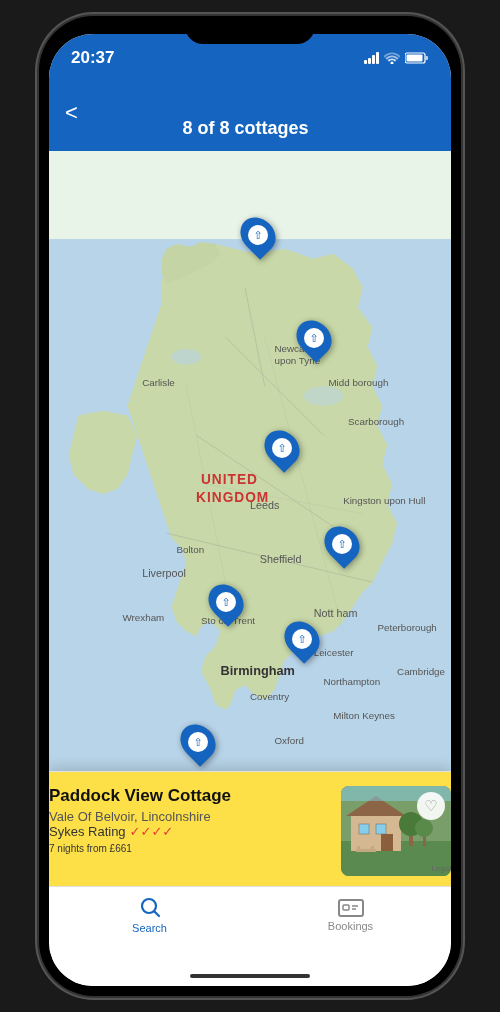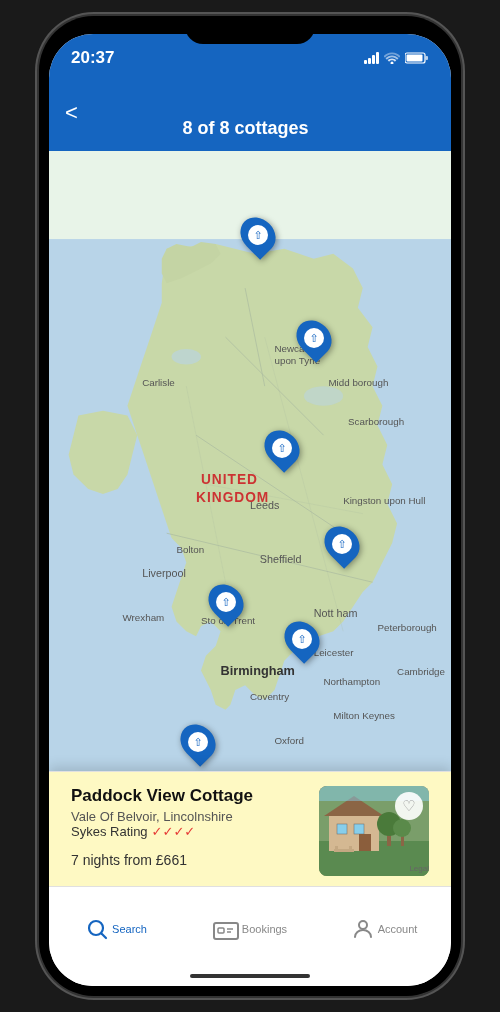--- a/index.html
+++ b/index.html
@@ -142,22 +142,22 @@
       justify-content: center;
       font-size: 11px;
       color: #1565c0;
     }
     
     .cottage-card {
       position: absolute;
       bottom: 0;
       left: 0;
       right: 0;
-      background: #fef9c3;
-      padding: 14px 22px 10px;
+      background: #fde047;
+      padding: 14px 0 10px;
       display: flex;
       align-items: flex-start;
       gap: 12px;
       border-top: 1px solid #e0e0e0;
       box-shadow: 0 -4px 12px rgba(0,0,0,0.15);
       z-index: 5;
     }
     .cottage-info {
       flex: 1;
     }
@@ -168,31 +168,31 @@
       margin-bottom: 3px;
     }
     .cottage-location {
       font-size: 13px;
       color: #555;
       margin-bottom: 0;
     }
     .cottage-rating {
       font-size: 13px;
       color: #333;
-      margin-bottom: 13px;
+      margin-bottom: 4px;
       display: flex;
       align-items: center;
       gap: 4px;
     }
     .rating-ticks {
       color: #e53935;
       font-size: 13px;
     }
     .cottage-price {
-      font-size: 14px;
+      font-size: 10px;
       color: #333;
       font-weight: 500;
     }
     .cottage-image {
       width: 110px;
       height: 90px;
       border-radius: 8px;
       background: #c8a882;
       position: relative;
       overflow: hidden;
@@ -232,23 +232,23 @@
     .bottom-nav {
       background: white;
       display: flex;
       border-top: 1px solid #e0e0e0;
       padding: 8px 0 4px;
       height: 80px;
     }
     .nav-item {
       flex: 1;
       display: flex;
-      flex-direction: row;
-      align-items: center;
-      justify-content: center;
+      flex-direction: column;
+      align-items: center;
+      justify-content: flex-start;
       gap: 3px;
       cursor: pointer;
     }
     .nav-label {
       font-size: 11px;
       color: #888;
     }
     .nav-label.active {
       color: #1565c0;
     }
@@ -462,27 +462,20 @@
       <div class="nav-item">
         <svg width="26" height="22" viewBox="0 0 26 22" fill="none" stroke="#888" stroke-width="2">
           <rect x="1" y="5" width="24" height="16" rx="2" stroke="#888" stroke-width="2" fill="none"></rect>
           <rect x="5" y="10" width="6" height="5" rx="1" stroke="#888" stroke-width="1.5" fill="none"></rect>
           <line x1="14" y1="11" x2="20" y2="11" stroke="#888" stroke-width="1.5"></line>
           <line x1="14" y1="14" x2="18" y2="14" stroke="#888" stroke-width="1.5"></line>
         </svg>
         <span class="nav-label">Bookings</span>
       </div>
 
-      <div class="nav-item">
-        <svg width="24" height="24" viewBox="0 0 24 24" fill="none" stroke="#888" stroke-width="2">
-          <circle cx="12" cy="8" r="4" stroke="#888" stroke-width="2" fill="none"></circle>
-          <path d="M4 20c0-4 3.6-7 8-7s8 3 8 7" stroke="#888" stroke-width="2" fill="none" stroke-linecap="round"></path>
-        </svg>
-        <span class="nav-label">Account</span>
-      </div>
     </div>
 
     <div class="home-indicator">
       <div class="home-bar"></div>
     </div>
 
   </div>
 </div>
 
 </body></html>

